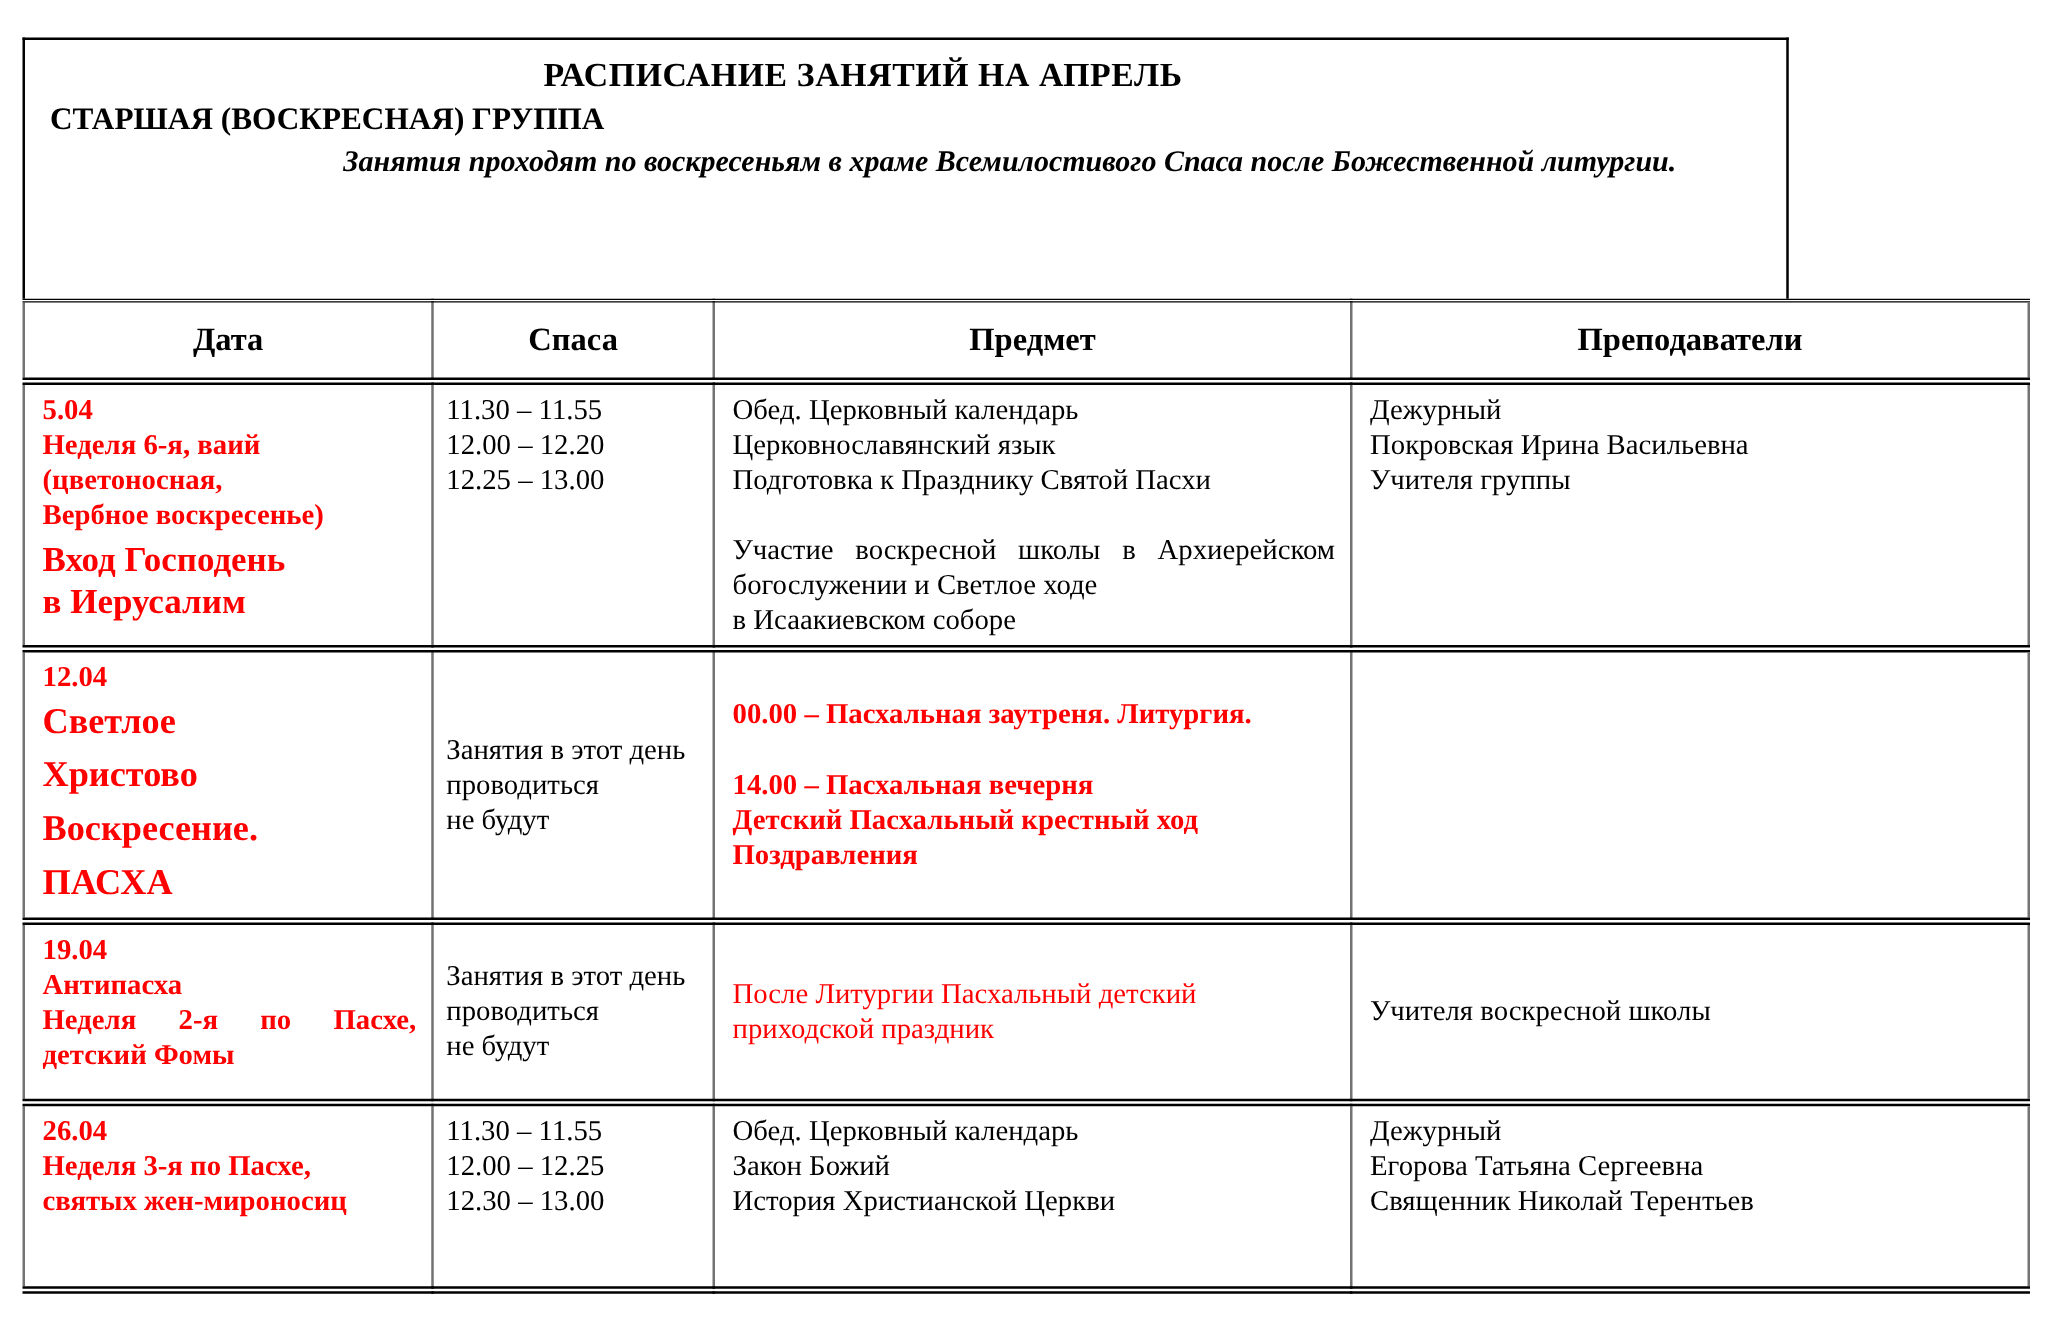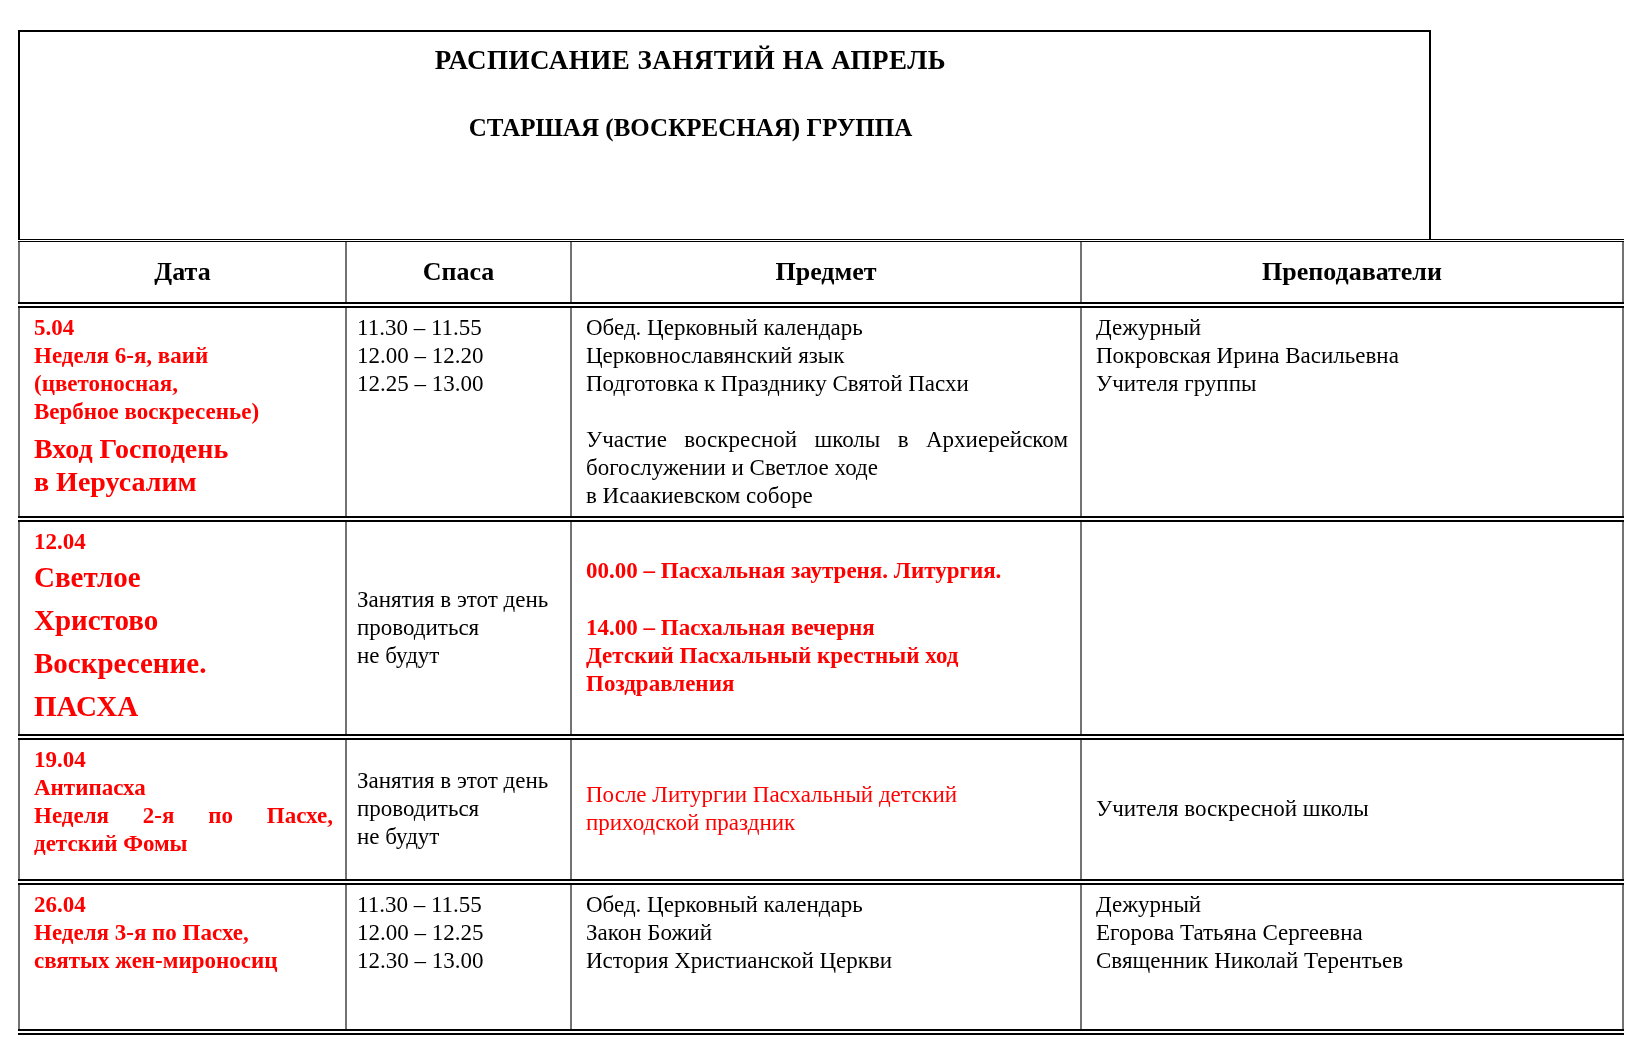--- a/index.html
+++ b/index.html
@@ -16,21 +16,21 @@
   
   .title-box {
     border: 2px solid #000;
     border-bottom: none;
     height: 209px;
     padding: 11px 88px 0 20px;
   }
   .title-box > div { line-height: 35px; }
   .t-main   { text-align: center; font-weight: bold; font-size: 27px; letter-spacing: .5px; }
   .t-sub    { text-align: center; font-size: 24px; }
-  .t-group  { text-align: center; font-weight: bold; font-size: 25px; margin-top: 32px; }
+  .t-group  { font-weight: bold; font-size: 25px; }
   .t-note   { text-align: right;  font-weight: bold; font-style: italic; font-size: 24px; }
   .u-time   { border-bottom: 3px solid #000; padding-bottom: 1px; }
 
   
   table.schedule {
     width: 1604px;
     table-layout: fixed;
     border-collapse: collapse;
   }
   th, td { border: 2px solid #737373; }
@@ -68,20 +68,21 @@
   .mt6 { margin-top: 6px; }
 </style>
 </head>
 <body>
 
 <div class="page">
 
   <div class="title-box">
     <div class="t-main">РАСПИСАНИЕ ЗАНЯТИЙ НА АПРЕЛЬ</div>
     <div class="t-group">СТАРШАЯ (ВОСКРЕСНАЯ) ГРУППА</div>
+    <div class="t-note">Занятия проходят по воскресеньям в храме Всемилостивого Спаса после Божественной литургии.</div>
   </div>
 
   <table class="schedule">
     <colgroup>
       <col style="width:327px">
       <col style="width:225px">
       <col style="width:510px">
       <col style="width:542px">
     </colgroup>
     <thead>

